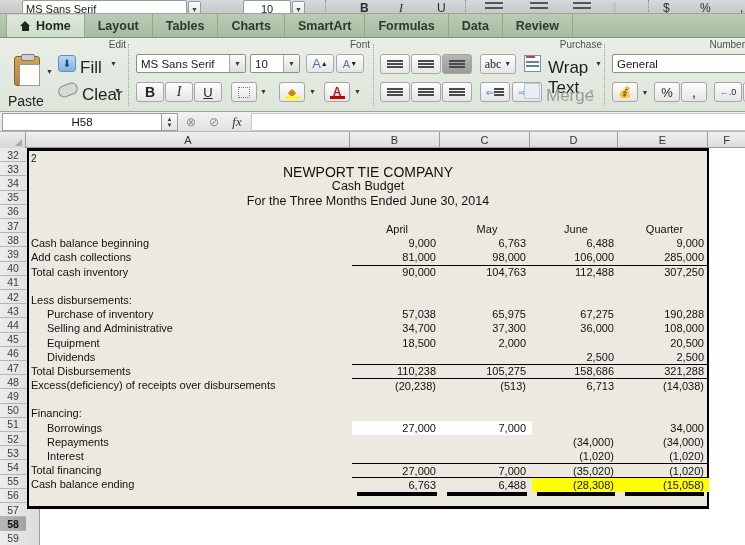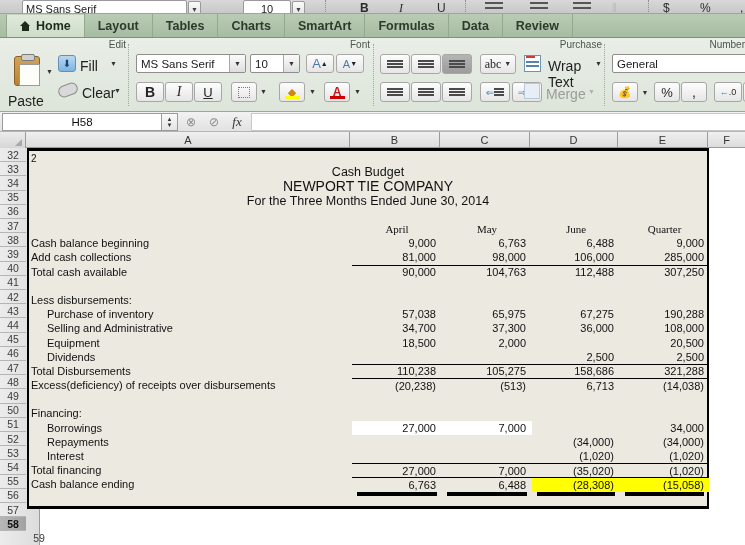--- a/index.html
+++ b/index.html
@@ -106,21 +106,21 @@
   }
   .fdrop {
     position: absolute; right: 0; top: 0; bottom: 0; width: 16px;
     background: linear-gradient(#fbfbfb,#dedede);
     border-left: 1px solid #a8a8a8;
     display: flex; align-items: center; justify-content: center;
     font-size: 7px; color: #333;
   }
   .align-ic { display:flex; flex-direction:column; gap:1.5px; width:16px; }
   .align-ic i { display:block; height:1.5px; background:#4a4a4a; }
-  .lbl { position: absolute; font-size: 14px; color: #1f1f1f; }
+  .lbl { position: absolute; font-size: 17px; color: #1f1f1f; }
   .caret { font-size: 7px; color: #333; }
 
   
   .clip {
     position: absolute; width: 26px; height: 30px;
     background: linear-gradient(#d2a45c,#b98236);
     border: 1px solid #8a5f21; border-radius: 3px;
   }
   .clip::before {
     content:""; position:absolute; left:6px; top:-3px; width:12px; height:5px;
@@ -216,21 +216,21 @@
     position: absolute; top: 0; height: 14.2px;
     font-size: 11px; color: #111;
     display: flex; align-items: center;
     white-space: nowrap;
   }
   .cA { left: 2px; width: 320px; justify-content: flex-start; }
   .cB { left: 323px; width: 90px; justify-content: flex-end; padding-right: 6px; }
   .cC { left: 413px; width: 90px; justify-content: flex-end; padding-right: 6px; }
   .cD { left: 503px; width: 88px; justify-content: flex-end; padding-right: 6px; }
   .cE { left: 591px; width: 89px; justify-content: flex-end; padding-right: 5px; }
-  .ctr { justify-content: center !important; padding-right: 0 !important; font-family: Liberation Serif, serif; }
+  .ctr { justify-content: center !important; padding-right: 0 !important; }
   .ind1 { padding-left: 16px; }
   .topline { border-top: 1px solid #000; }
   .dblbot { box-shadow: 0 6px 0 -5px #000, 0 9px 0 -5px #000; }
   .hl-yellow { background: #ffff00; }
   .hl-white  { background: #ffffff; }
   .title-line { font-size: 12.5px; width: 100%; justify-content: center; left:0; }
   .title-main { font-size: 14px; }
   .tinynum { font-size: 10px; color: #111; }
 </style>
 </head>
@@ -516,35 +516,35 @@
       <div class="rh" style="top: 241.4px; height: 14.2px;">49</div>
       <div class="rh" style="top: 255.6px; height: 14.2px;">50</div>
       <div class="rh" style="top: 269.8px; height: 14.2px;">51</div>
       <div class="rh" style="top: 284px; height: 14.2px;">52</div>
       <div class="rh" style="top: 298.2px; height: 14.2px;">53</div>
       <div class="rh" style="top: 312.4px; height: 14.2px;">54</div>
       <div class="rh" style="top: 326.6px; height: 14.2px;">55</div>
       <div class="rh" style="top: 340.8px; height: 14.2px;">56</div>
       <div class="rh" style="top: 355px; height: 14.2px;">57</div>
       <div class="rh sel" style="top: 369.2px; height: 14.2px;">58</div>
-      <div class="rh" style="top: 383.4px; height: 14.2px; margin-left: 26px;">59</div>
+      <div class="rh" style="top: 383.4px; height: 14.2px;">59</div>
     </div>
 
   <div class="block">
 
     <div class="brow">
       <div class="cell cA tinynum">2</div>
     </div>
 
     <div class="brow">
+      <div class="cell title-line title-main">NEWPORT TIE COMPANY</div>
+    </div>
+
+    <div class="brow">
       <div class="cell title-line">Cash Budget</div>
-    </div>
-
-    <div class="brow">
-      <div class="cell title-line title-main">NEWPORT TIE COMPANY</div>
     </div>
 
     <div class="brow">
       <div class="cell title-line">For the Three Months Ended June 30, 2014</div>
     </div>
 
     <div class="brow"></div>
 
     <div class="brow">
       <div class="cell cB ctr">April</div>
@@ -562,21 +562,21 @@
           <div class="cell cE">9,000</div>
         </div>
         <div class="brow">
           <div class="cell cA">Add cash collections</div>
           <div class="cell cB">81,000</div>
           <div class="cell cC">98,000</div>
           <div class="cell cD">106,000</div>
           <div class="cell cE">285,000</div>
         </div>
         <div class="brow">
-          <div class="cell cA">Total cash available</div>
+          <div class="cell cA">Total cash inventory</div>
           <div class="cell cB topline">90,000</div>
           <div class="cell cC topline">104,763</div>
           <div class="cell cD topline">112,488</div>
           <div class="cell cE topline">307,250</div>
         </div>
         <div class="brow">
           <div class="cell cA"></div>
           <div class="cell cB"></div>
           <div class="cell cC"></div>
           <div class="cell cD"></div>

